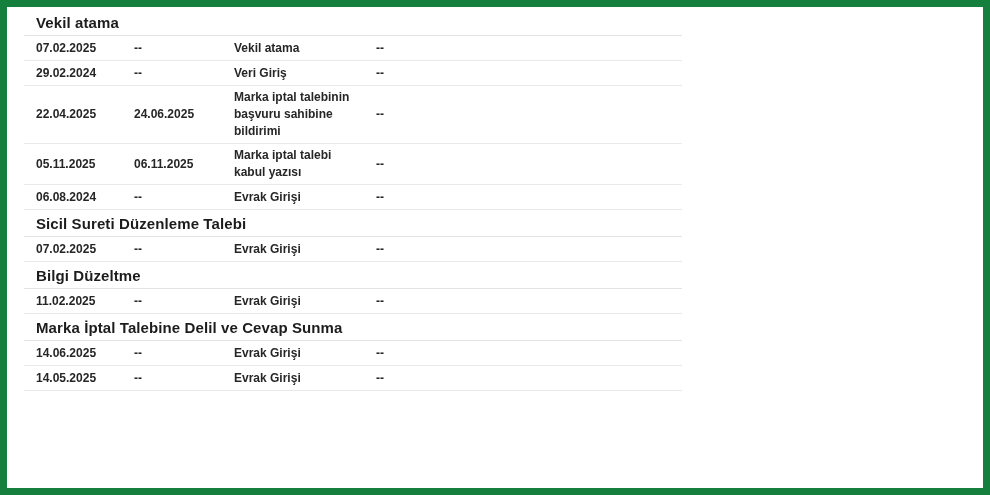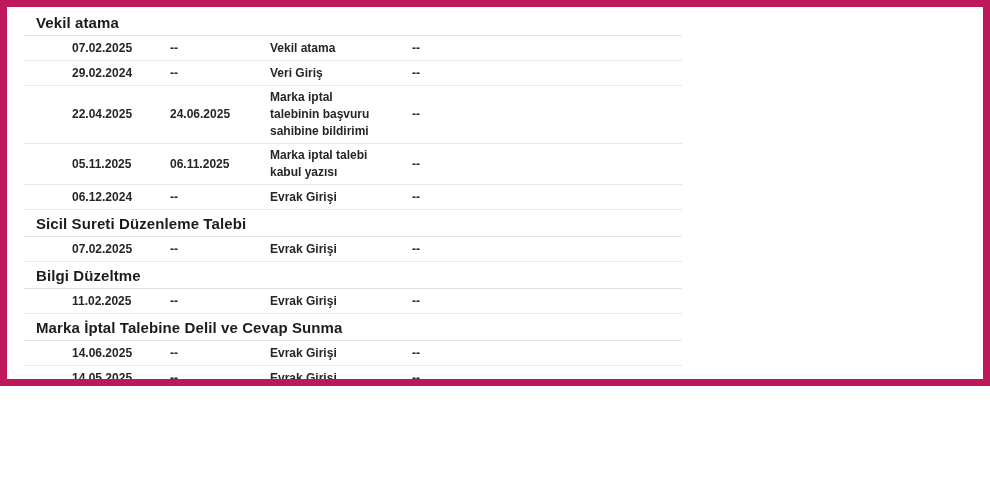--- a/index.html
+++ b/index.html
@@ -3,23 +3,23 @@
 <meta charset="utf-8">
 <style>
   * { margin: 0; padding: 0; box-sizing: border-box; }
   html, body {
     width: 990px; height: 495px;
     background: #ffffff;
     font-family: "Liberation Sans", "DejaVu Sans", sans-serif;
   }
   .page {
     position: relative;
-    width: 990px; height: 386px;
+    width: 990px; height: 495px;
     background: #ffffff;
-    border: 7px solid #be185d;
+    border: 7px solid #15803d;
     overflow: hidden;
   }
   .table {
     position: absolute;
     left: 17px; top: 2px;
     width: 658px;
   }
   .section-title {
     font-size: 15px;
     font-weight: 700;
@@ -35,21 +35,21 @@
     grid-template-columns: 98px 100px 142px 1fr;
     align-items: center;
     min-height: 25px;
     padding: 3px 0 3px 12px;
     border-bottom: 1px solid #e9e9e9;
     font-size: 12px;
     font-weight: 700;
     line-height: 17px;
     color: #262626;
   }
-  .cell { display: block; margin-left: 36px; }
+  .cell { display: block; }
   .cell-description { max-width: 124px; padding-right: 6px; }
 </style>
 </head>
 <body>
 
 <div class="page">
   <div class="table" id="table-root">
       <div class="section-title">Vekil atama</div>
       <div class="row">
         <div class="cell cell-date1">07.02.2025</div>
@@ -69,21 +69,21 @@
         <div class="cell cell-description">Marka iptal talebinin başvuru sahibine bildirimi</div>
         <div class="cell cell-note">--</div>
       </div>
       <div class="row">
         <div class="cell cell-date1">05.11.2025</div>
         <div class="cell cell-date2">06.11.2025</div>
         <div class="cell cell-description">Marka iptal talebi kabul yazısı</div>
         <div class="cell cell-note">--</div>
       </div>
       <div class="row">
-        <div class="cell cell-date1">06.12.2024</div>
+        <div class="cell cell-date1">06.08.2024</div>
         <div class="cell cell-date2">--</div>
         <div class="cell cell-description">Evrak Girişi</div>
         <div class="cell cell-note">--</div>
       </div>
       <div class="section-title">Sicil Sureti Düzenleme Talebi</div>
       <div class="row">
         <div class="cell cell-date1">07.02.2025</div>
         <div class="cell cell-date2">--</div>
         <div class="cell cell-description">Evrak Girişi</div>
         <div class="cell cell-note">--</div>

